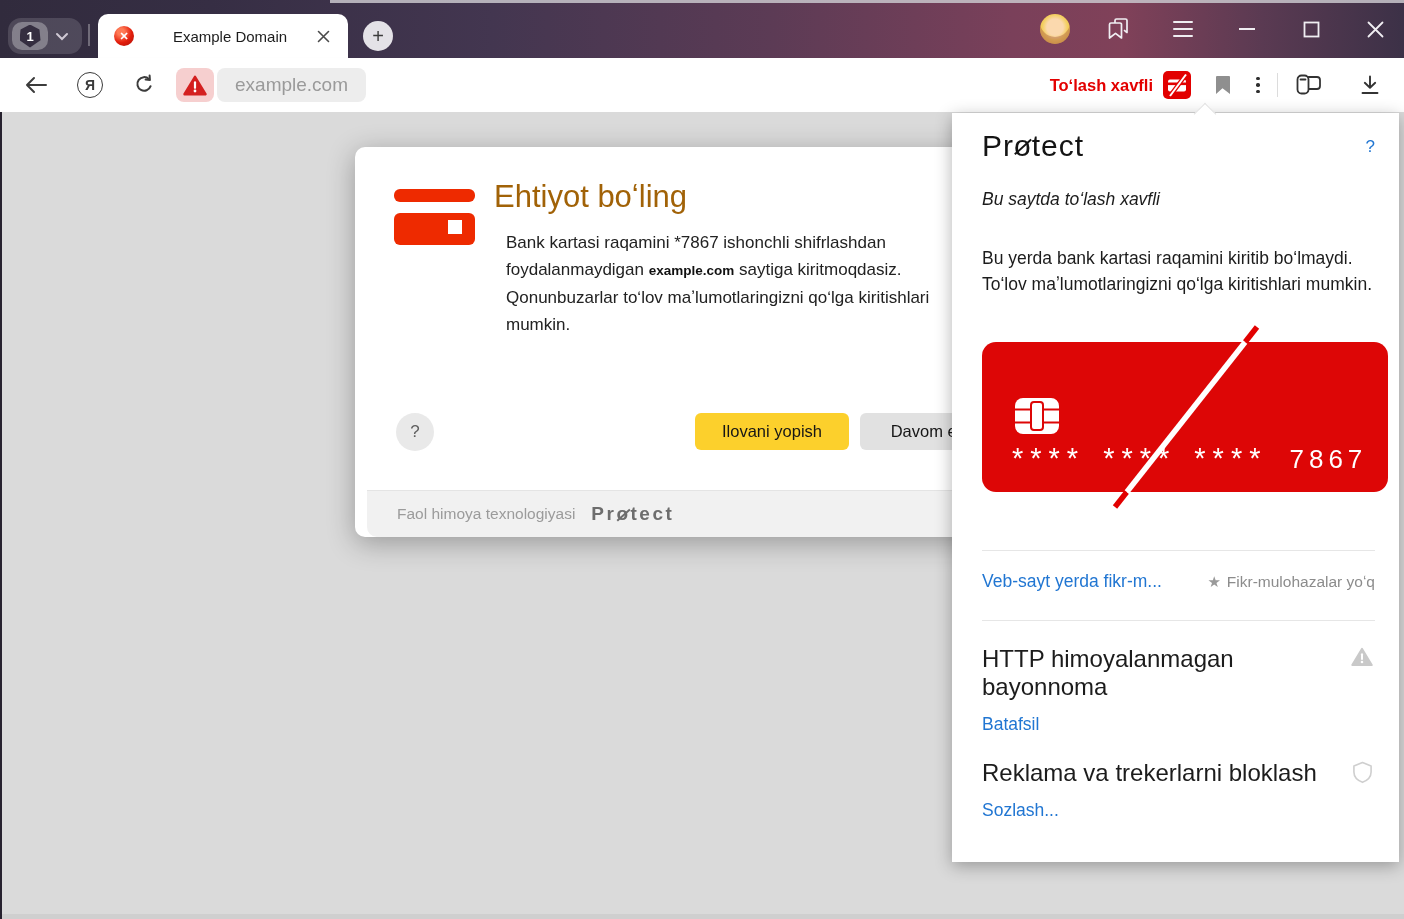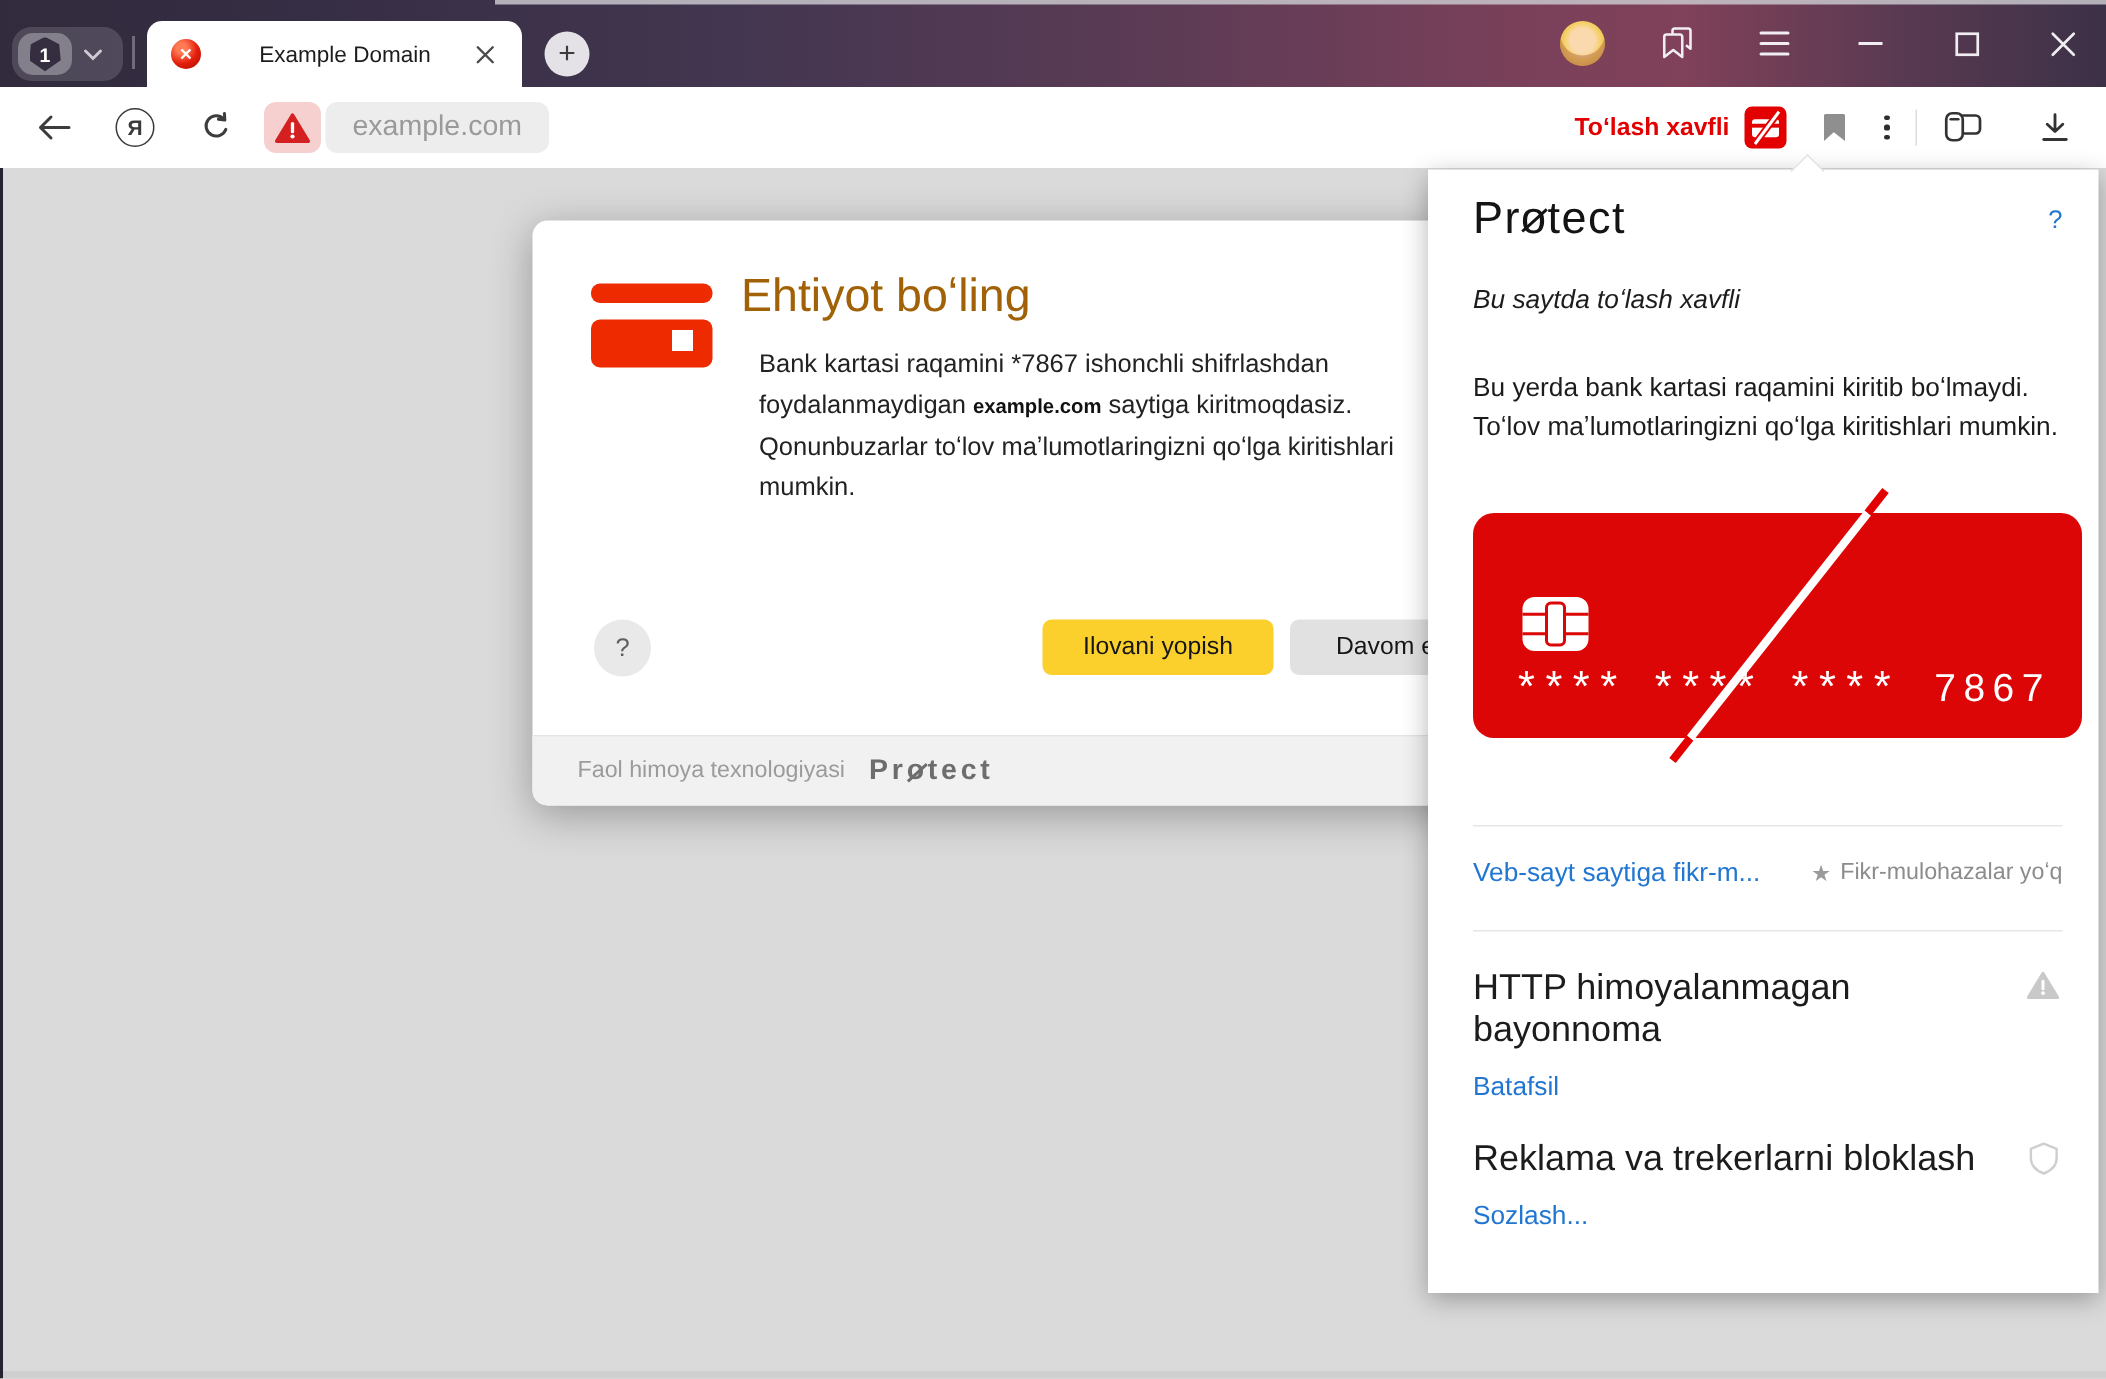--- a/index.html
+++ b/index.html
@@ -60,21 +60,21 @@
   .d-cardicon .hole{position:absolute;right:13px;top:31px;width:14px;height:14px;background:#fff;}
   .d-title{position:absolute;left:139px;top:32px;font-size:31px;color:#a16207;}
   .d-body{position:absolute;left:151px;top:82px;width:482px;font-size:17px;line-height:27px;color:#222;}
   .d-domain{font-weight:bold;font-size:13.5px;color:#111;}
   .d-help{position:absolute;left:41px;top:266px;width:38px;height:38px;border-radius:50%;background:#e9e9e9;
     display:flex;align-items:center;justify-content:center;color:#5f5f5f;font-size:17px;}
   .btn{position:absolute;top:266px;height:37px;border-radius:6px;font-size:16.5px;color:#161616;
     display:flex;align-items:center;justify-content:center;white-space:nowrap;}
   .btn-yellow{left:340px;width:154px;background:#fcd02c;}
   .btn-gray{left:505px;width:153px;background:#e1e1e1;}
-  .d-footer{position:absolute;left:0;bottom:0;width:100%;height:47px;background:#f1f1f1;border-top:1px solid #e4e4e4;
+  .d-footer{position:absolute;left:12px;bottom:0;width:100%;height:47px;background:#f1f1f1;border-top:1px solid #e4e4e4;
     border-radius:0 0 10px 10px;display:flex;align-items:center;box-sizing:border-box;}
   .d-footer .ft{margin-left:30px;color:#9b9b9b;font-size:15.5px;}
   .logo{font-weight:600;letter-spacing:2.5px;color:#6d6d6d;font-size:19px;margin-left:16px;}
   .slash-o{position:relative;display:inline-block;}
   .slash-o::after{content:"";position:absolute;left:-12%;top:49%;width:124%;border-top:2px solid currentColor;transform:rotate(-42deg);}
   
   .panel{position:absolute;left:950px;top:1px;width:447px;height:749px;background:#fff;z-index:10;
     box-shadow:0 4px 16px rgba(0,0,0,.30);box-sizing:border-box;padding:0 24px 0 30px;}
   .panel-notch{position:absolute;left:245px;top:-7px;width:15px;height:15px;background:#fff;transform:rotate(45deg);
     border-left:1px solid #e2e2e2;border-top:1px solid #e2e2e2;}
@@ -273,21 +273,21 @@
       <svg class="slash-svg" viewBox="0 0 406 215">
         <line x1="133" y1="182" x2="144.8" y2="167" stroke="#e20000" stroke-width="5.5"></line>
         <line x1="144.8" y1="167" x2="263.2" y2="17" stroke="#ffffff" stroke-width="5.5"></line>
         <line x1="263.2" y1="17" x2="275" y2="2" stroke="#e20000" stroke-width="5.5"></line>
       </svg>
     </div>
 
     <div class="p-divider"></div>
 
     <div class="feedback-row">
-      <span class="fb-link link">Veb-sayt saytiga fikr-m...</span>
+      <span class="fb-link link">Veb-sayt yerda fikr-m...</span>
       <span class="fb-status">
         <span class="fb-star">★</span>
         <span>Fikr-mulohazalar yoʻq</span>
       </span>
     </div>
 
     <div class="p-divider"></div>
 
     <div class="sec">
       <div class="txt">

